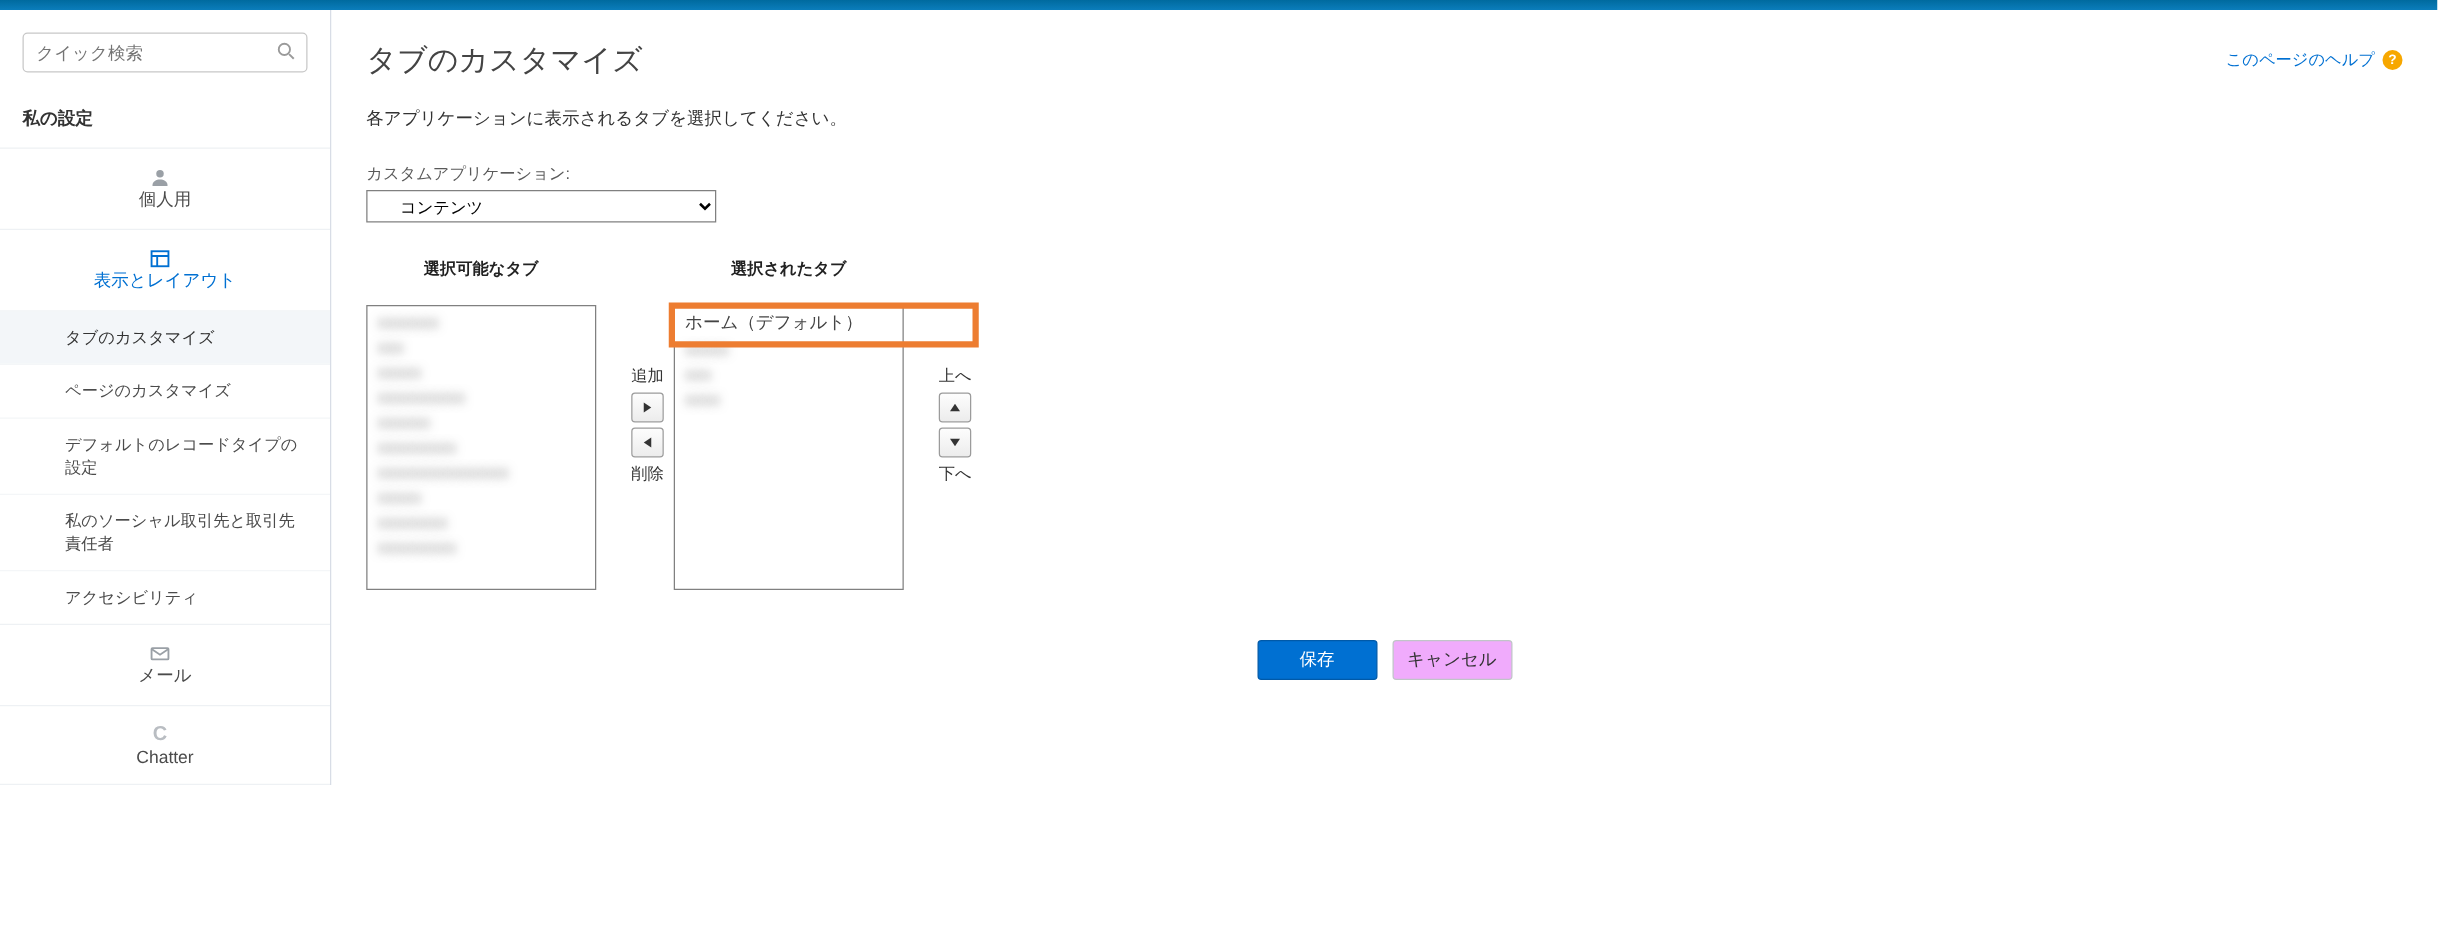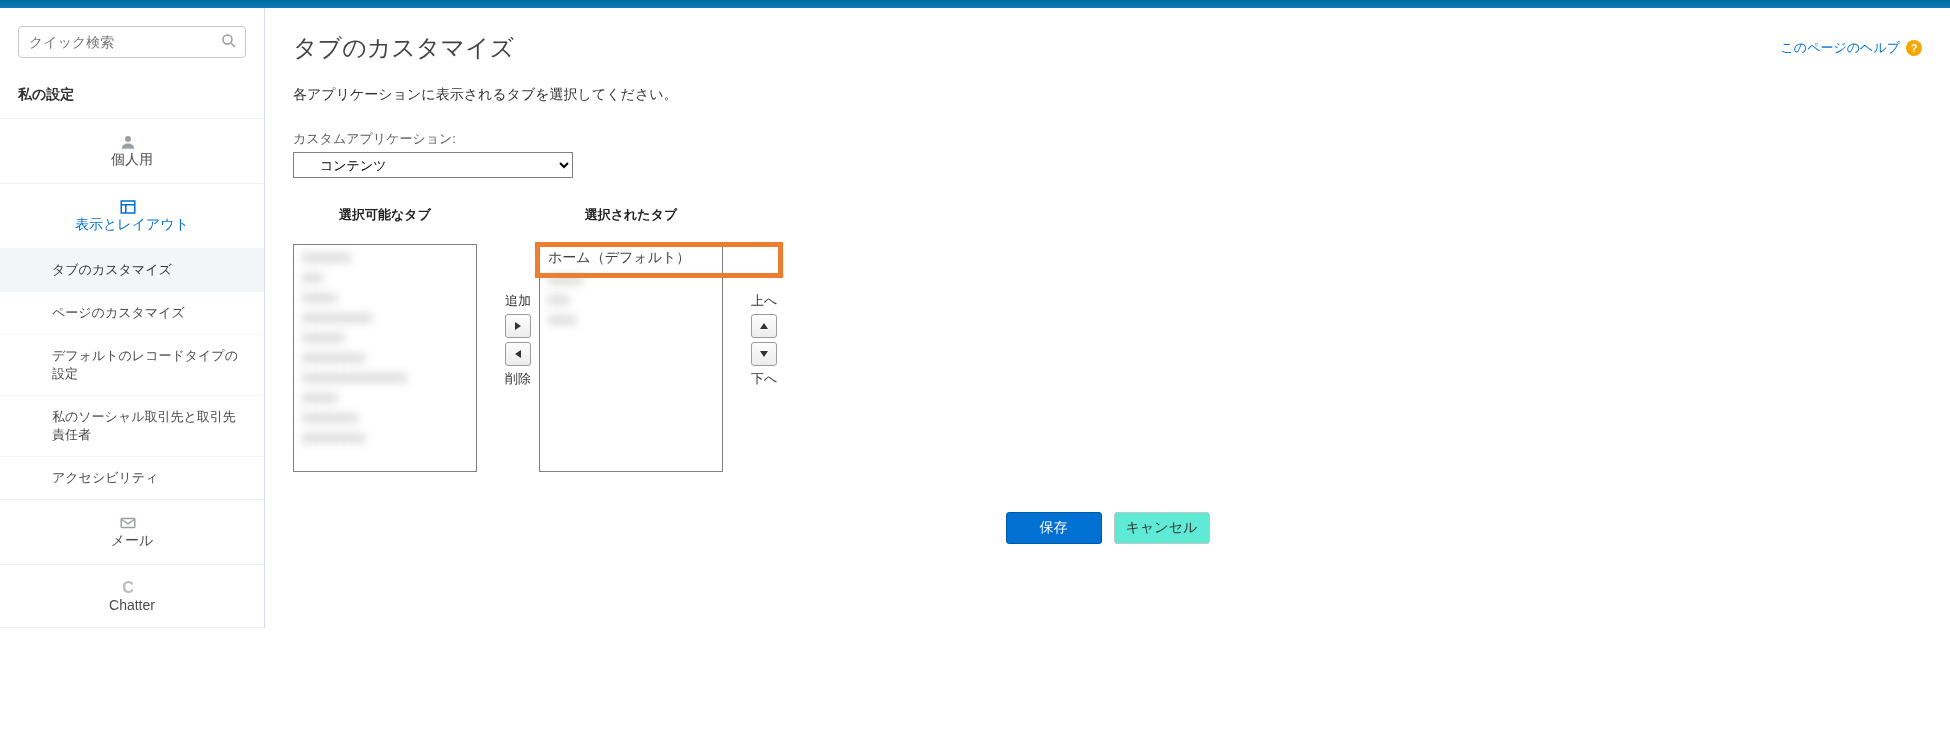--- a/index.html
+++ b/index.html
@@ -219,21 +219,21 @@
   border-radius: 3px;
   font-size: 14px;
   cursor: pointer;
 }
 .btn-primary {
   background: #0070d2;
   color: #fff;
   border: 1px solid #0059a8;
 }
 .btn-default {
-  background: #5eead4;
+  background: #f0abfc;
   color: #333;
   border: 1px solid #c0c4c8;
 }
 svg { display: block; }
 </style>
 </head>
 <body>
 
 <div class="topbar"></div>
 

